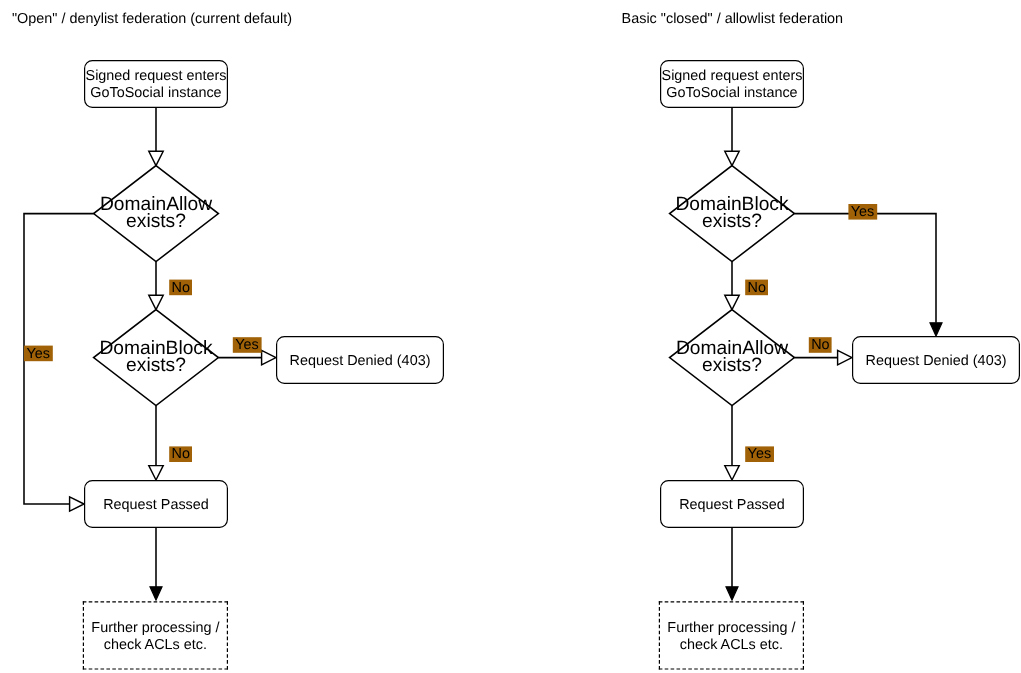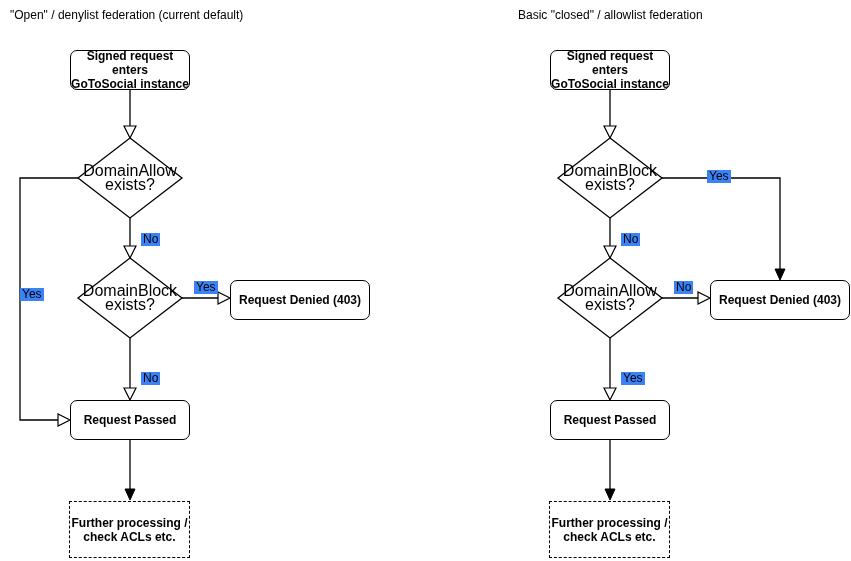--- a/index.html
+++ b/index.html
@@ -27,40 +27,39 @@
     position: absolute;
     box-sizing: border-box;
     display: flex;
     align-items: center;
     justify-content: center;
     text-align: center;
     font-size: 12px;
     line-height: 14px;
     white-space: pre-line;
     background: #ffffff;
-    font-weight: bold;
   }
   .rounded { border: 1px solid #000000; border-radius: 7px; }
   .dashed  { border: 1px dashed #000000; border-radius: 0; }
   .diamond-label {
     position: absolute;
     display: flex;
     align-items: center;
     justify-content: center;
     text-align: center;
     font-size: 16px;
     line-height: 14px;
     white-space: pre-line;
     background: transparent;
   }
   .edge-label {
     position: absolute;
     font-size: 12px;
     line-height: 13px;
-    background: #3b82f6;
+    background: #a16207;
     padding: 0 2px;
     white-space: nowrap;
   }
 </style>
 </head>
 <body>
 
 <div class="canvas">
 
   <svg class="wires" width="851" height="561" viewBox="0 0 851 561">

